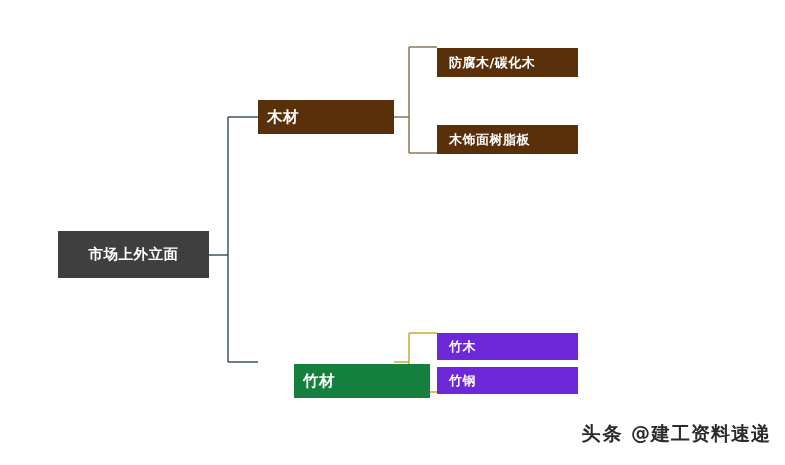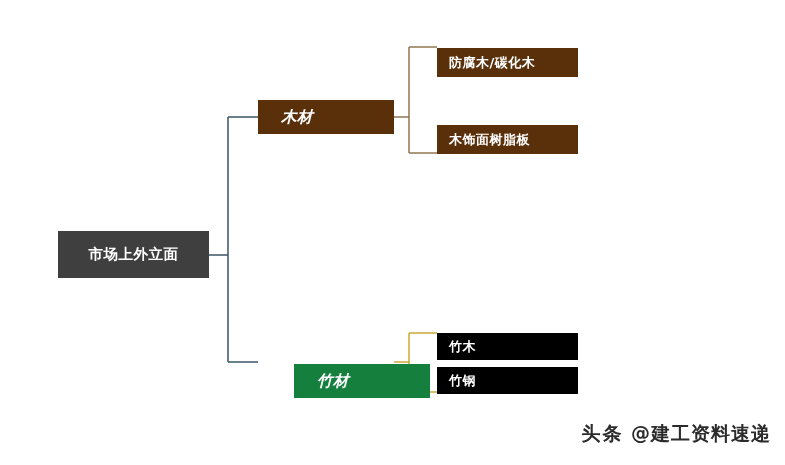--- a/index.html
+++ b/index.html
@@ -50,23 +50,22 @@
     flex-direction: row;
   }
   .node-root .line {
     display: block;
     white-space: nowrap;
   }
   .node-branch {
     left: 258px;
     width: 136px;
     height: 34px;
-    padding-left: 23px;
+    padding-left: 9px;
     font-size: 15.5px;
-    font-style: italic;
   }
   .node-branch-wood {
     top: 100px;
     background: #5a300a;
   }
   .node-branch-bamboo {
     top: 364px;
     background: #15803d;
     margin-left: 36px;
   }
@@ -74,21 +73,21 @@
     left: 437px;
     width: 141px;
     padding-left: 12px;
     font-size: 13px;
   }
   .leaf-wood {
     background: #5a300a;
     height: 29px;
   }
   .leaf-bamboo {
-    background: #000000;
+    background: #6d28d9;
     height: 27px;
   }
   .leaf-w0 { top: 48px; }
   .leaf-w1 { top: 87px; }
   .leaf-w2 { top: 125px; }
   .leaf-b0 { top: 333px; }
   .leaf-b1 { top: 367px; }
   .watermark {
     position: absolute;
     right: 14px;

